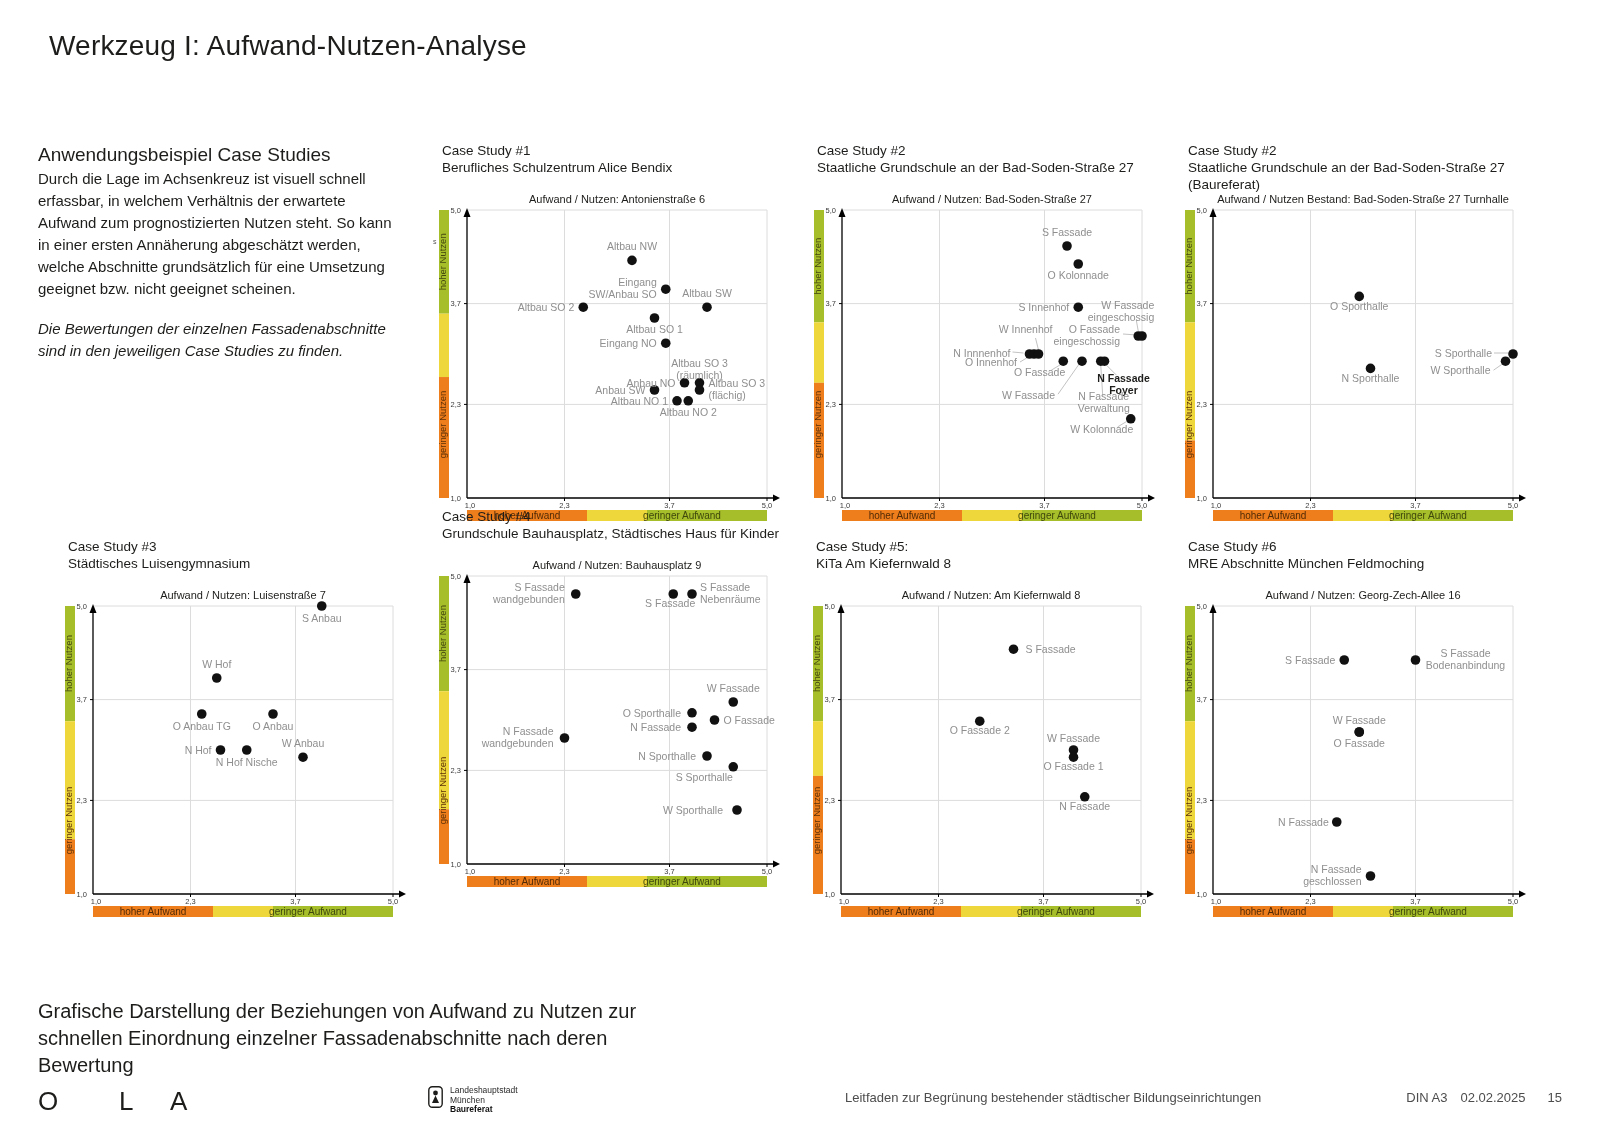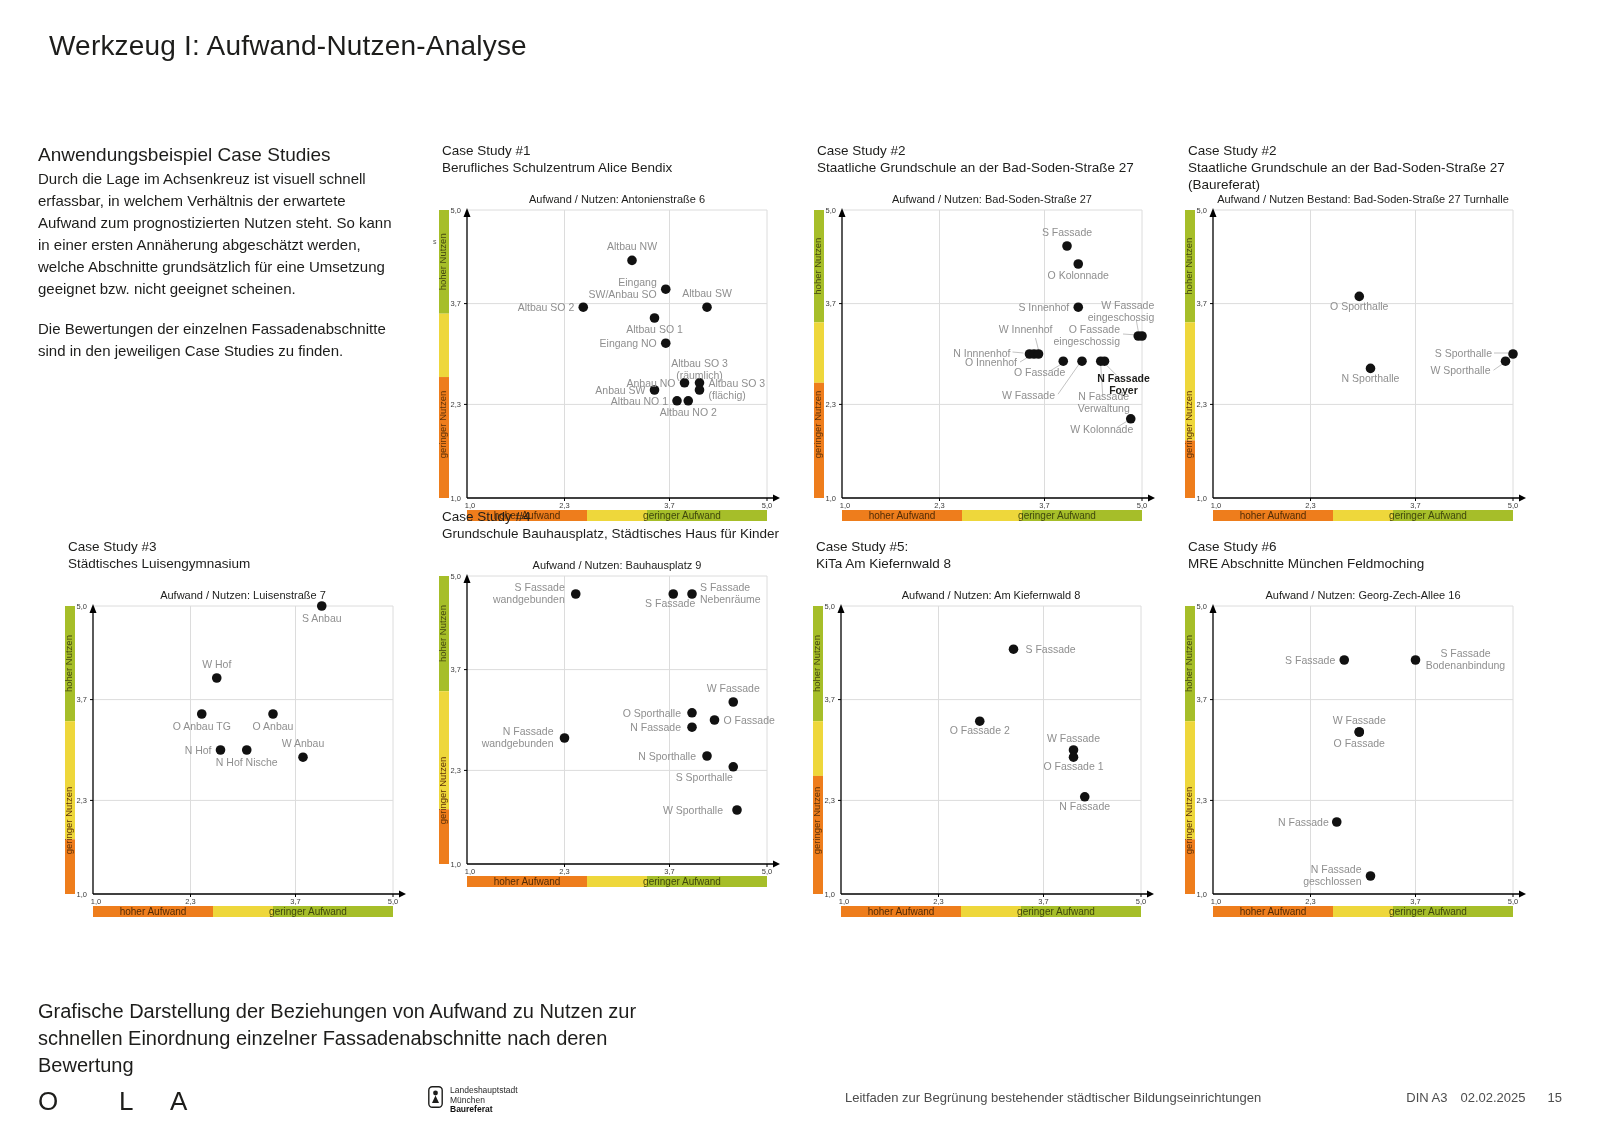--- a/index.html
+++ b/index.html
@@ -3,21 +3,21 @@
 <meta charset="utf-8">
 <style>
   html,body{margin:0;padding:0;background:#ffffff;}
   body{width:1600px;height:1131px;position:relative;overflow:hidden;
        font-family:"Liberation Sans","DejaVu Sans",sans-serif;color:#1d1d1b;}
   .abs{position:absolute;}
   #page-title{left:49px;top:30px;font-size:28px;letter-spacing:.2px;}
   #section-heading{left:38px;top:120px;font-size:19px;margin-top:24px;}
   .para{left:38px;width:354px;font-size:15px;line-height:1.47;color:#1d1d1b;}
   #para-1{top:168px;}
-  #para-2{top:318px;}
+  #para-2{top:318px;font-style:italic;}
   .chart-slot{width:360px;height:400px;}
   .slot-0{left:427px;top:142px;}
   .slot-1{left:802px;top:142px;}
   .slot-2{left:1173px;top:142px;}
   .slot-3{left:53px;top:538px;}
   .slot-4{left:427px;top:508px;}
   .slot-5{left:801px;top:538px;}
   .slot-6{left:1173px;top:538px;}
   .chart-heading{padding-left:15px;font-size:13.5px;line-height:17px;white-space:nowrap;}
   .chart-canvas{position:absolute;left:0;top:50px;width:352px;height:345px;}

